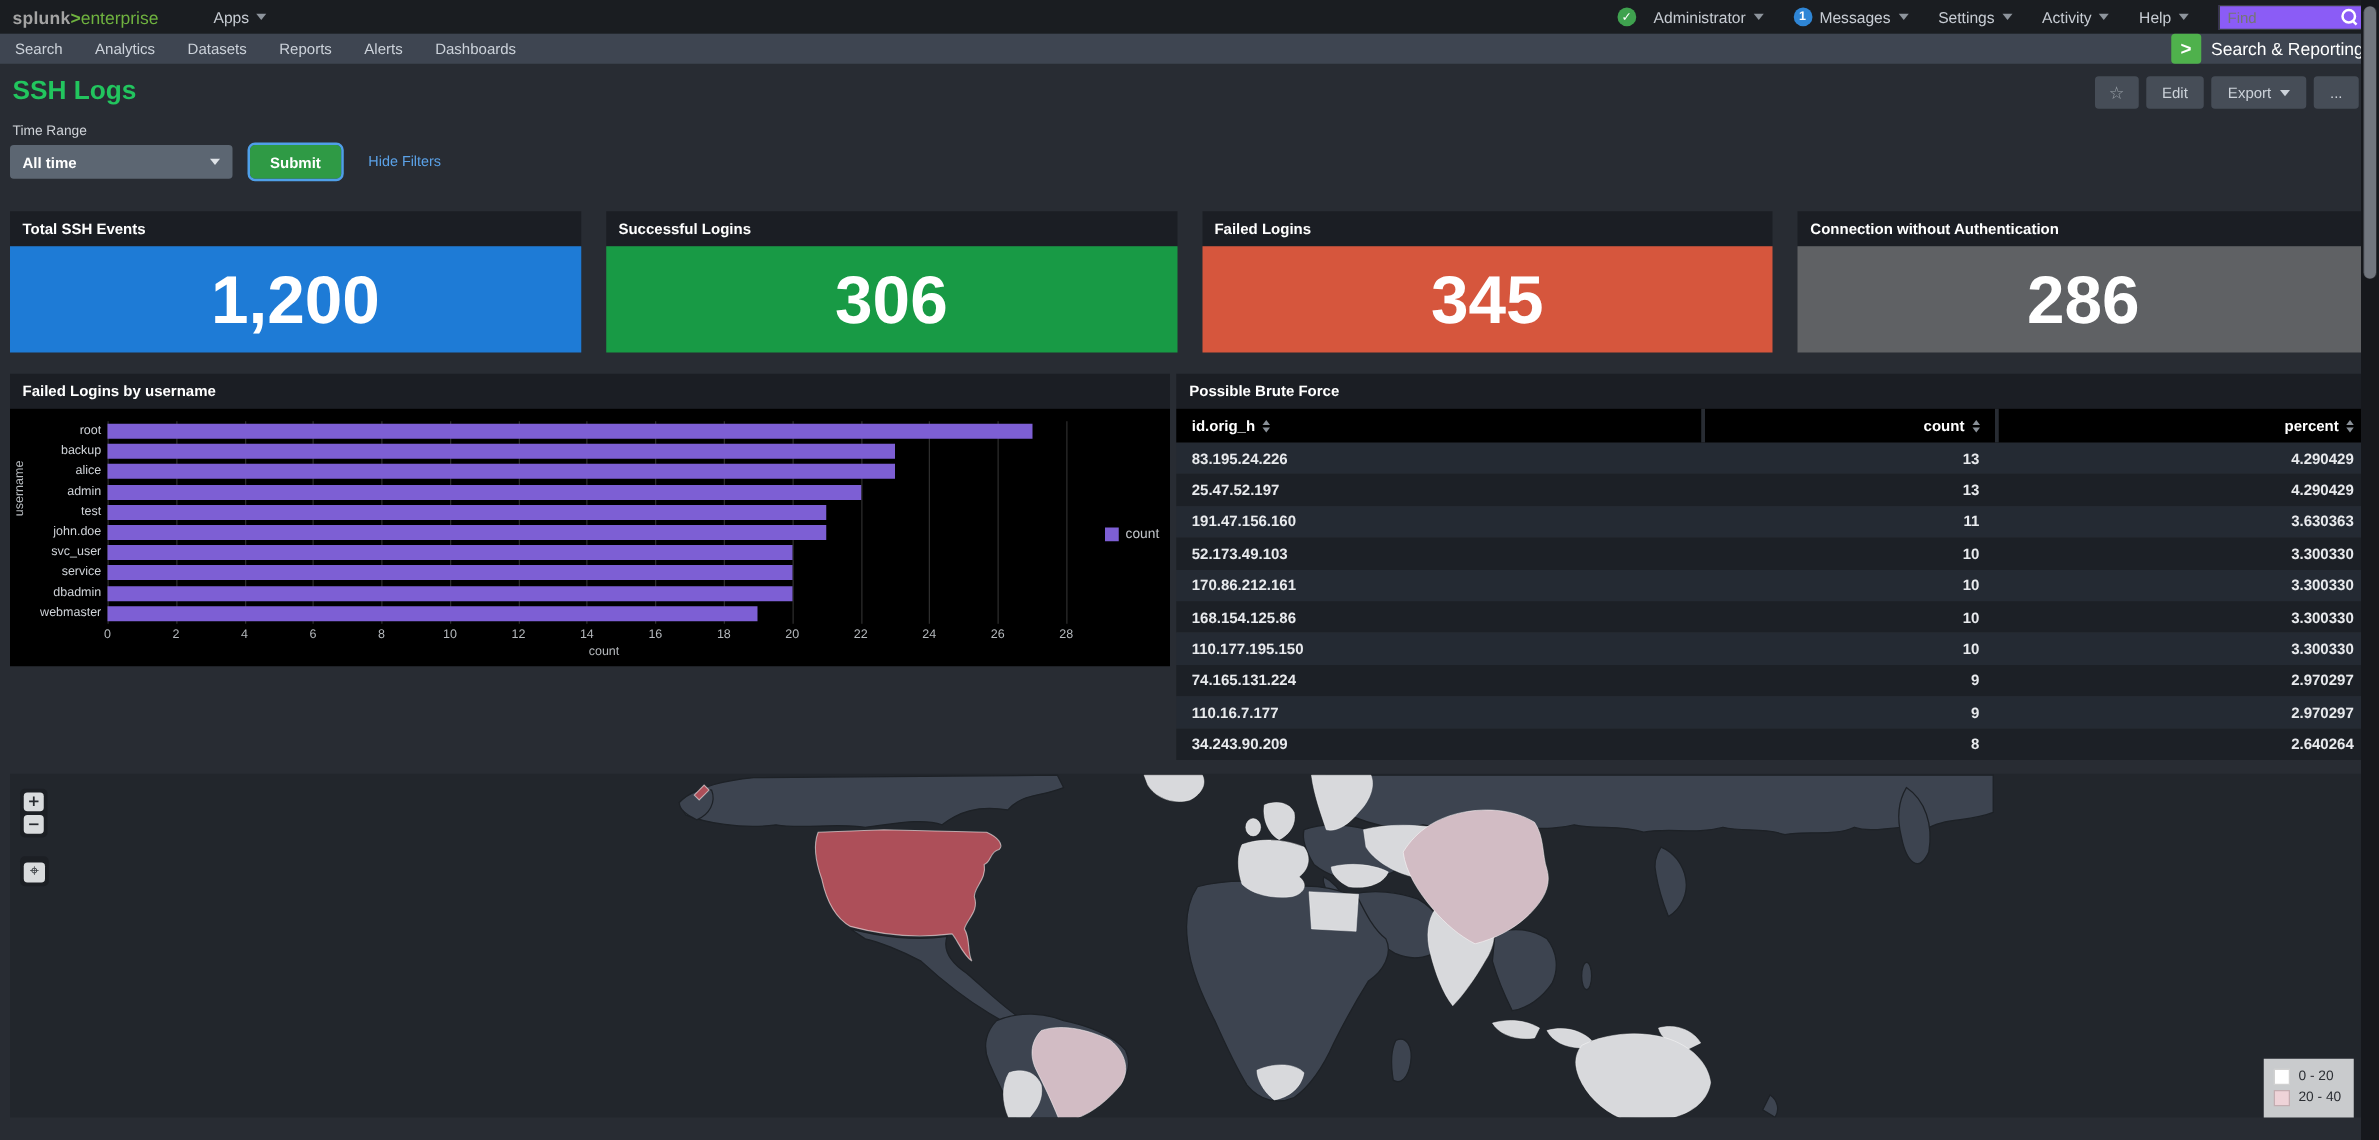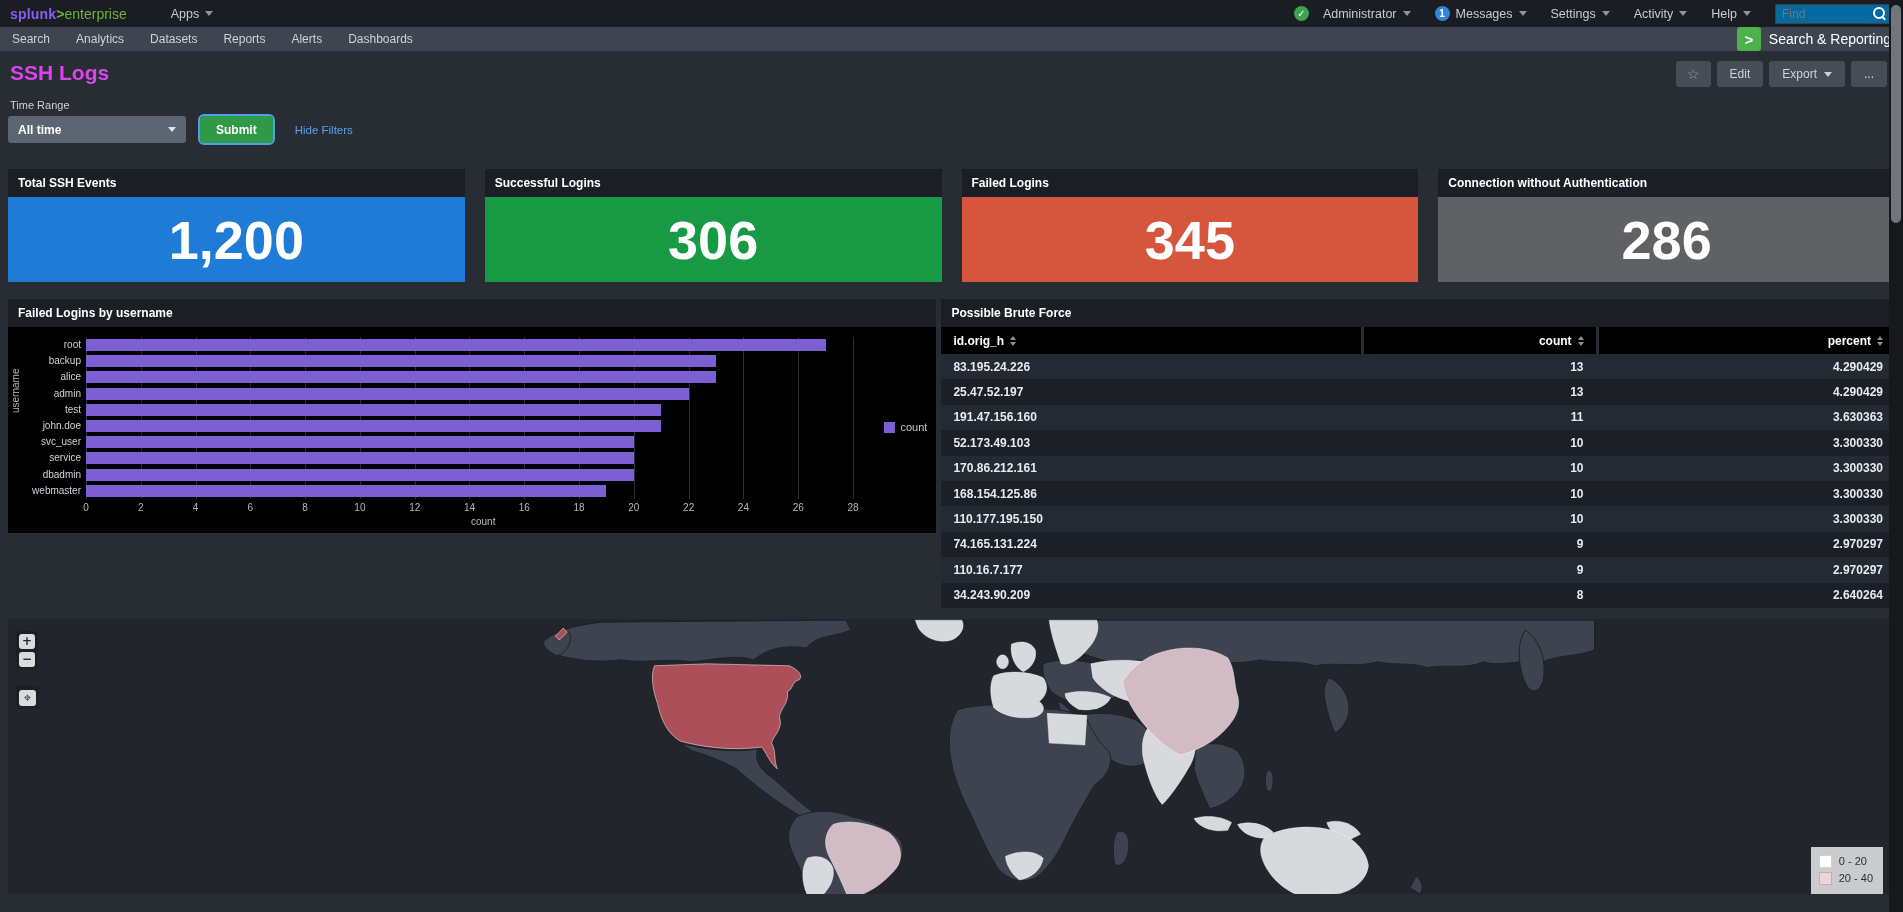--- a/index.html
+++ b/index.html
@@ -2,45 +2,45 @@
 <html><head>
 <meta charset="utf-8">
 <style>
   * { margin:0; padding:0; box-sizing:border-box; }
   html,body { width:1903px; height:912px; overflow:hidden; background:#282c33;
     font-family:"Liberation Sans", sans-serif; }
 
   
   .topnav { height:27px; background:#1a1d21; display:flex; align-items:center; padding:0 10px; }
   .logo { display:flex; align-items:baseline; cursor:pointer; margin-right:34px; }
-  .logo .w { color:#8b5cf6; font-weight:bold; font-size:14px; letter-spacing:.2px; }
+  .logo .w { color:#a3a3a3; font-weight:bold; font-size:14px; letter-spacing:.2px; }
   .logo .g { color:#6fb23f; font-weight:bold; font-size:14px; }
   .logo .p { color:#6fb23f; font-size:14px; font-weight:300; }
   .tn-item { color:#c7ccd3; font-size:12.5px; display:flex; align-items:center; gap:6px; cursor:pointer; padding:0 10px; height:100%; }
   .tn-right { margin-left:auto; display:flex; align-items:center; gap:4px; }
   .caret { width:0; height:0; border-left:4px solid transparent; border-right:4px solid transparent; border-top:5px solid #8d949c; display:inline-block; }
   .check { width:15px; height:15px; border-radius:50%; background:#3fa24f; color:#fff; font-size:10px; display:flex; align-items:center; justify-content:center; }
   .badge { width:15px; height:15px; border-radius:50%; background:#2f86d6; color:#fff; font-size:10px; font-weight:bold; display:flex; align-items:center; justify-content:center; }
-  .findbox { display:flex; align-items:center; background:#0369a1; border:1px solid #3c4046; height:20px; width:118px; margin-left:10px; padding:0 6px; }
+  .findbox { display:flex; align-items:center; background:#8b5cf6; border:1px solid #3c4046; height:20px; width:118px; margin-left:10px; padding:0 6px; }
   .findbox input { flex:1; background:transparent; border:none; outline:none; color:#e8eaec; font-size:12px; width:70px; font-family:"Liberation Sans", sans-serif; }
   .mag { position:relative; width:13px; height:13px; flex:0 0 auto; cursor:pointer; }
   .mag::before { content:""; position:absolute; width:8px; height:8px; border:2px solid #fff; border-radius:50%; left:0; top:0; }
   .mag::after { content:""; position:absolute; width:5px; height:2px; background:#fff; transform:rotate(45deg); right:0; bottom:1px; }
 
   
   .appbar { height:24px; background:#3e4551; display:flex; align-items:center; padding:0 12px; }
   .ab-item { color:#ccd2da; font-size:12px; margin-right:26px; cursor:pointer; }
   .ab-right { margin-left:auto; display:flex; align-items:center; gap:8px; }
   .app-sq { width:24px; height:24px; background:#4fb14c; border-radius:3px; color:#fff; font-weight:bold; font-size:15px; display:flex; align-items:center; justify-content:center; }
   .app-nm { color:#fff; font-size:14px; }
 
   
   .dash { padding:10px 8px 0 8px; }
   .dash-head { display:flex; align-items:flex-start; justify-content:space-between; height:32px; }
-  .dash-title { color:#d946ef; font-size:21px; font-weight:bold; padding-left:2px; }
+  .dash-title { color:#22c55e; font-size:21px; font-weight:bold; padding-left:2px; }
   .actions { display:flex; gap:6px; margin-right:8px; }
   .btn { background:#464d57; color:#ccd2d9; font-size:12px; border:none; border-radius:3px; height:26px; padding:0 13px; cursor:pointer; display:flex; align-items:center; gap:7px; font-family:"Liberation Sans", sans-serif; }
   .btn.star { color:#9aa1a8; font-size:14px; padding:0 11px; }
   .btn .caret { border-top-color:#ccd2d9; }
 
   .fieldset { margin-top:6px; }
   .f-label { color:#cfd3d8; font-size:11px; margin:4px 0 5px 2px; }
   .f-row { display:flex; align-items:center; }
   .dropdown { width:178px; height:27px; background:#5c6672; border-radius:3px; color:#fff; font-size:12px; font-weight:bold; display:flex; align-items:center; padding:0 10px; cursor:pointer; }
   .dropdown .caret { margin-left:auto; border-top-color:#dfe3e8; }

